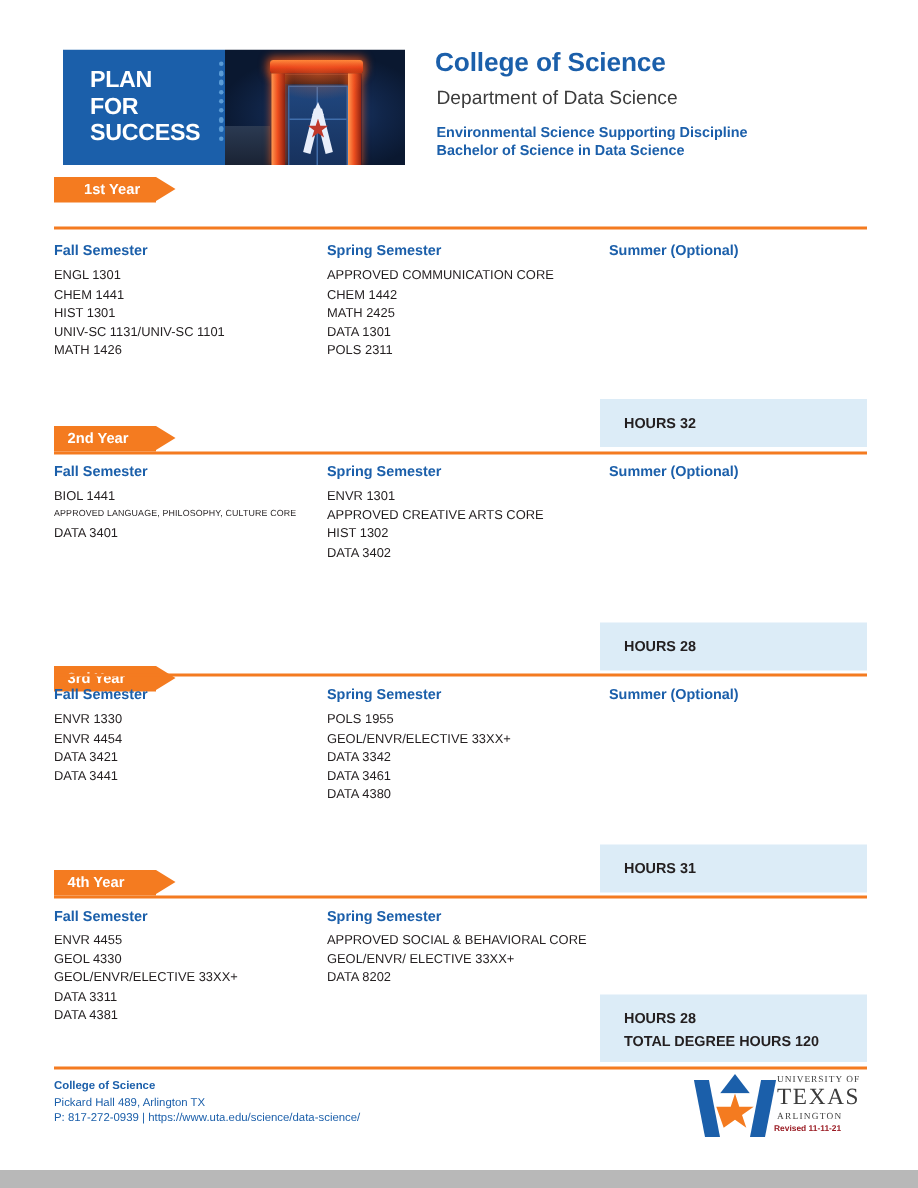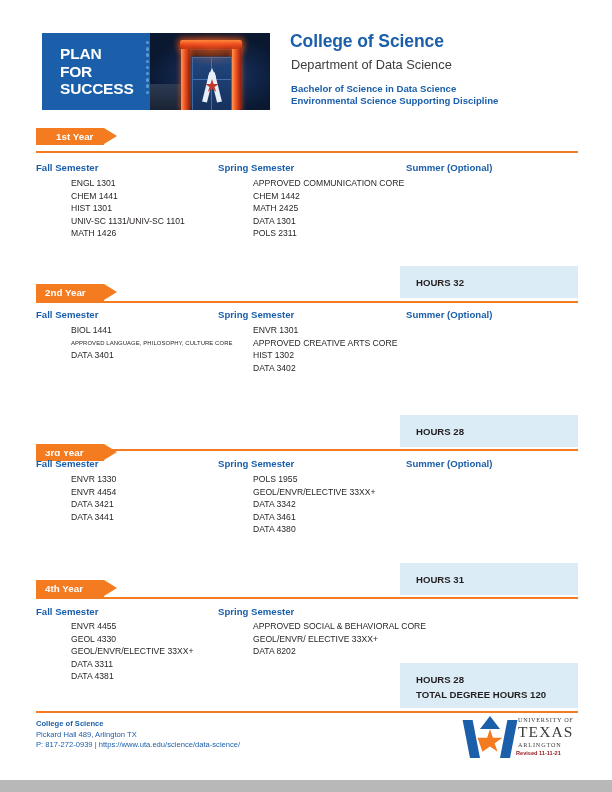--- a/index.html
+++ b/index.html
@@ -192,21 +192,20 @@
     color: #1b5faa;
     font-size: 9.6px;
     font-weight: bold;
   }
   .course-list {
     position: absolute;
     font-size: 8.6px;
     color: #231f20;
     line-height: 12.6px;
     white-space: nowrap;
-    margin-left: 35px;
   }
   .course-list div.small {
     font-size: 5.9px;
     letter-spacing: .1px;
   }
 
   .hours-box {
     position: absolute;
     background: #dcecf7;
   }
@@ -348,27 +347,27 @@
             </div>
           </div>
         </div>
         <div class="photo-glow"></div>
       </div>
     </div>
 
     <div class="head-title">College of Science</div>
     <div class="head-sub">Department of Data Science</div>
     <div class="head-deg">
+      <div>Environmental Science Supporting Discipline</div>
       <div>Bachelor of Science in Data Science</div>
-      <div>Environmental Science Supporting Discipline</div>
     </div>
   </div>
 
   <div id="years-root">
-      <div class="year-tab" style="left: 36px; top: 128px; width: 68px; padding-left: 20px;"><span>1st Year</span><span class="pt"></span></div>
+      <div class="year-tab" style="left: 36px; top: 118px; width: 68px; padding-left: 20px;"><span>1st Year</span><span class="pt"></span></div>
       <div class="year-rule" style="left: 36px; top: 151px; width: 542px;"></div>
       <div class="col-head" style="left: 36px; top: 162px;">Fall Semester</div>
       <div class="course-list" style="left: 36px; top: 177px;">
         <div>ENGL 1301</div>
         <div>CHEM 1441</div>
         <div>HIST 1301</div>
         <div>UNIV-SC 1131/UNIV-SC 1101</div>
         <div>MATH 1426</div>
       </div>
       <div class="col-head" style="left: 218px; top: 162px;">Spring Semester</div>

